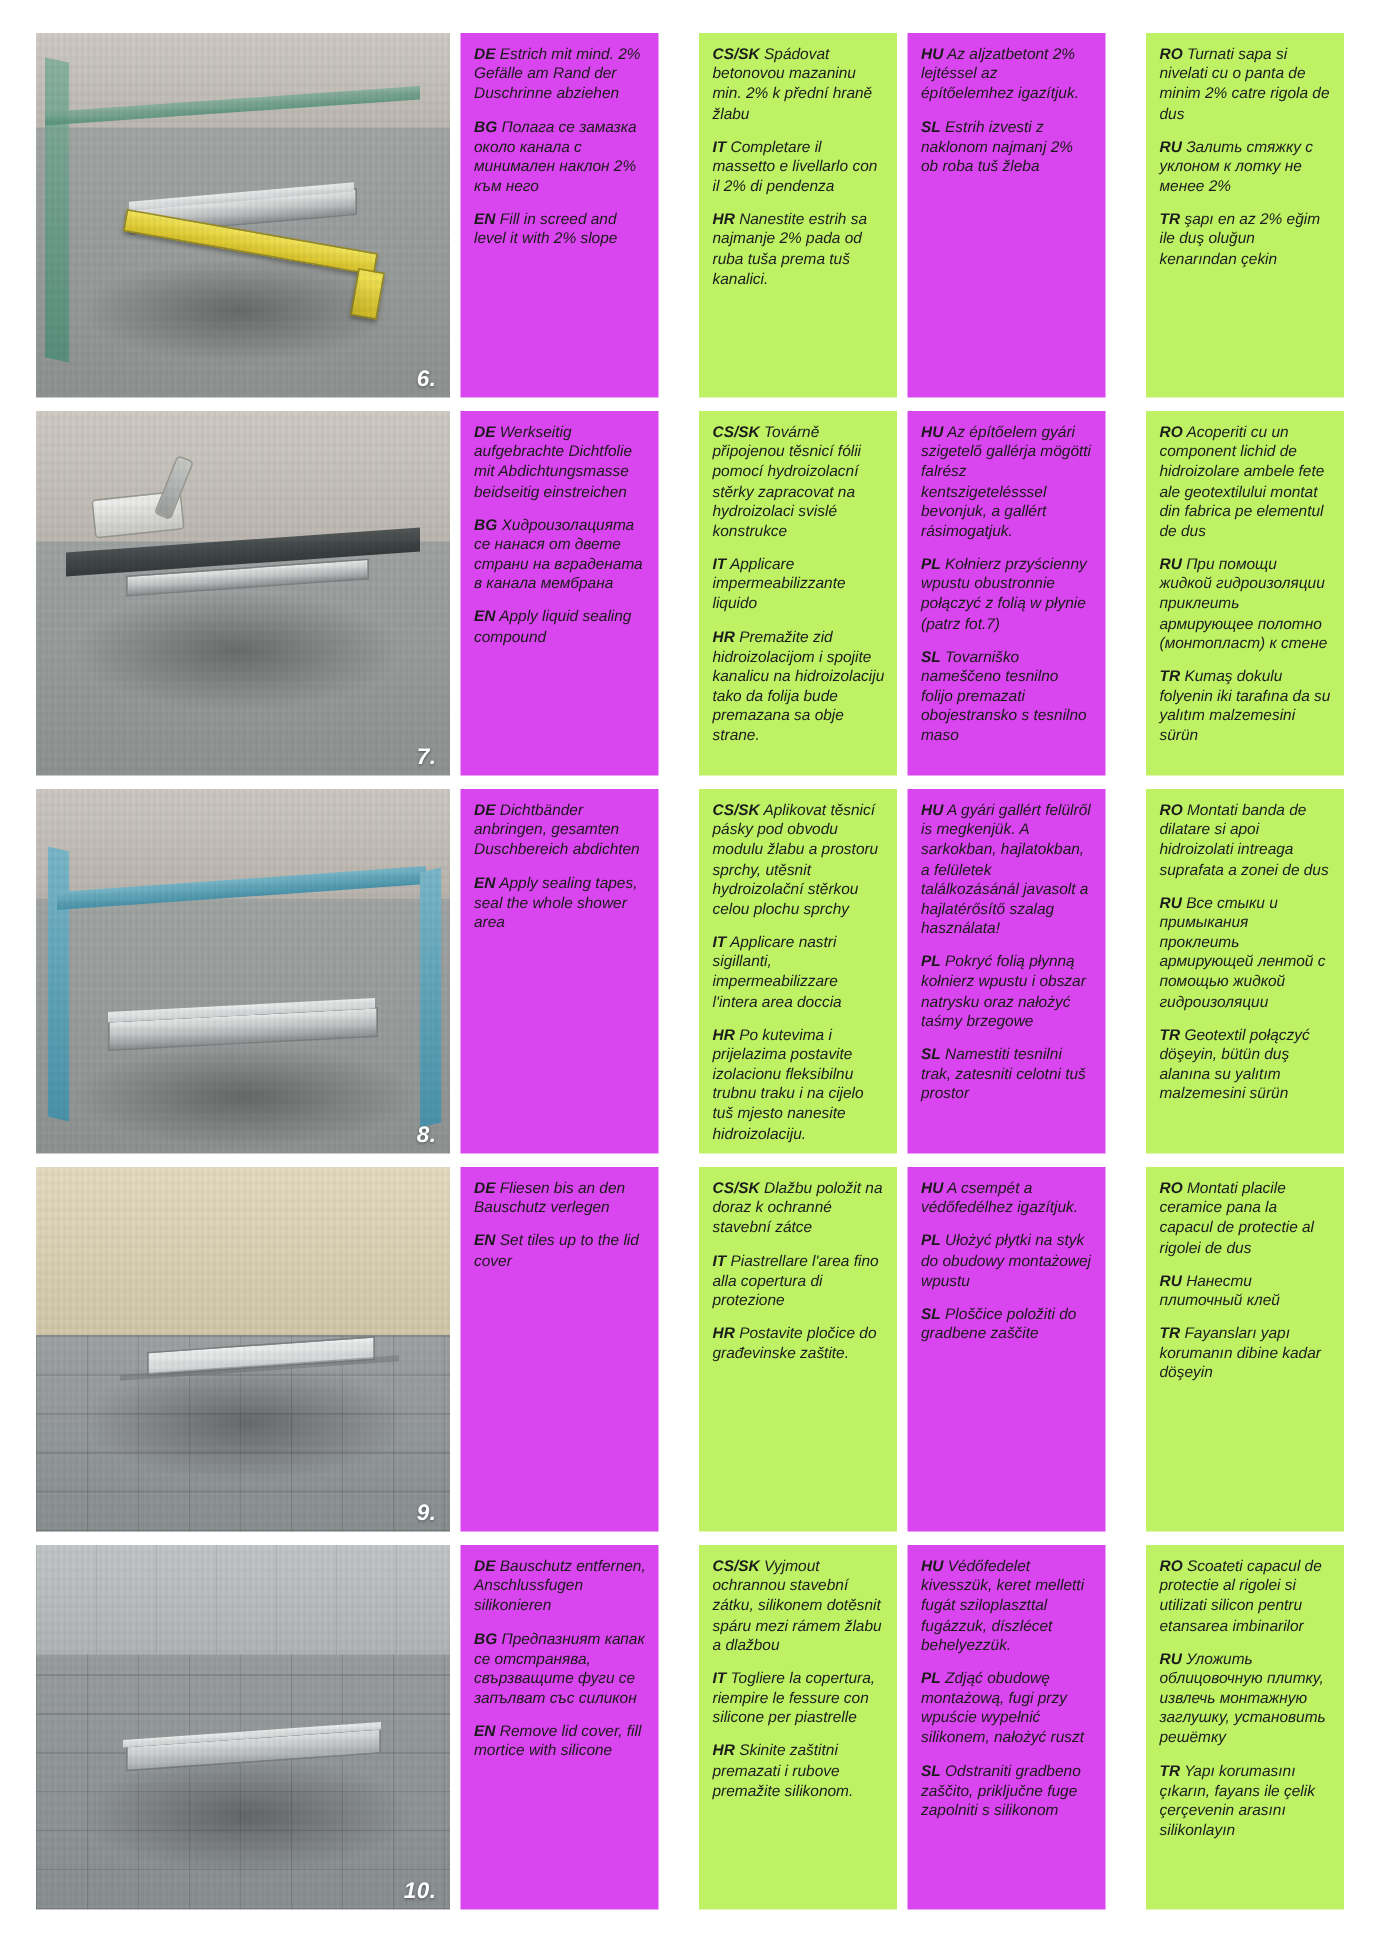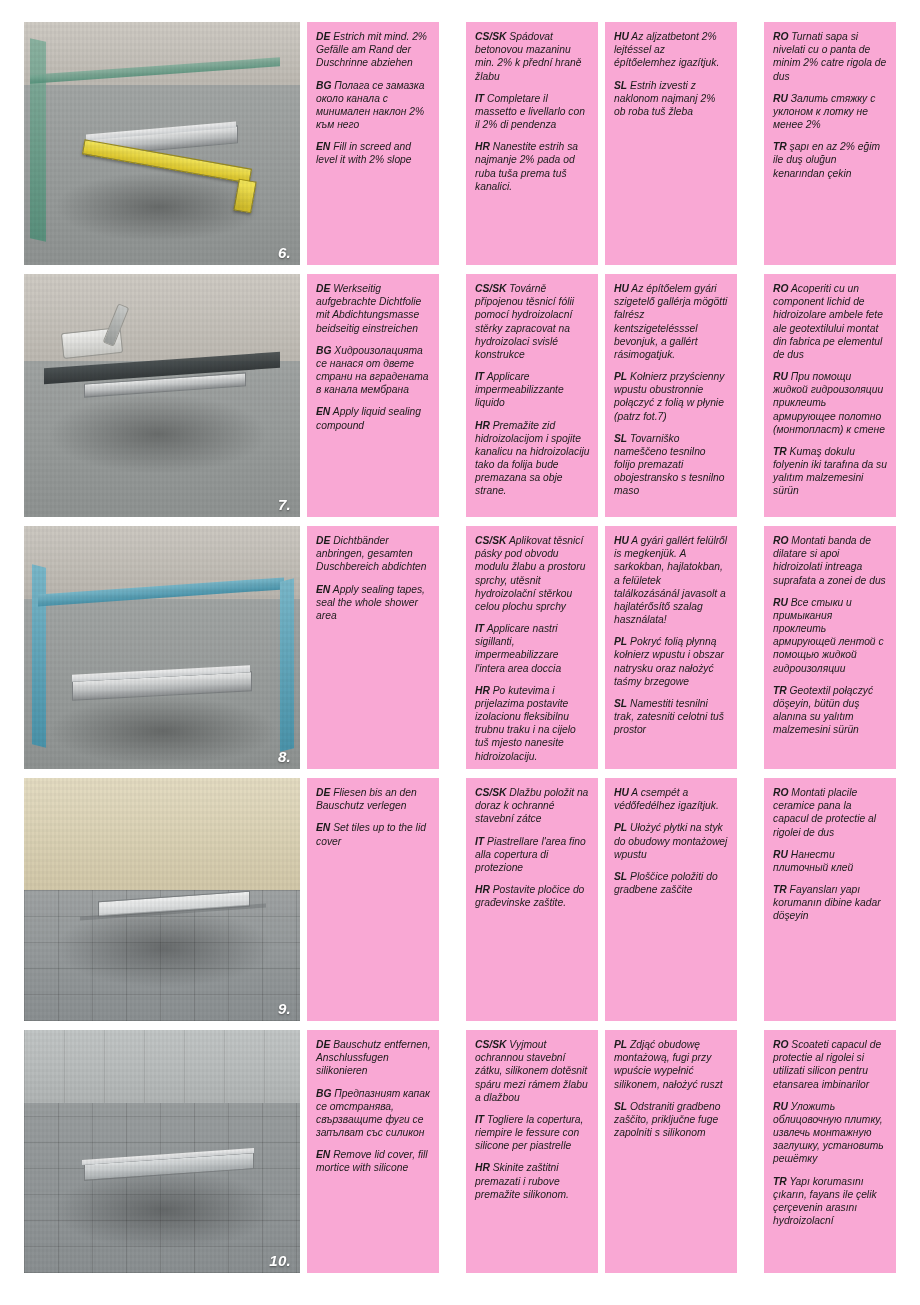--- a/index.html
+++ b/index.html
@@ -47,30 +47,30 @@
     letter-spacing: 0.3px;
     text-shadow: 0 1px 2px rgba(0,0,0,.45);
     z-index: 5;
   }
   
   .scene { position: absolute; inset: 0; }
 
   
   .txt-cell {
     flex: 1 1 0;
-    background: #f9a8d4;
+    background: #d946ef;
     box-sizing: border-box;
     padding: 8px 8px 6px 9px;
     font-size: 10.3px;
     line-height: 1.28;
     font-style: italic;
     color: #1b1b1b;
     overflow: hidden;
   }
-  .txt-cell.alt { background: #f9a8d4; margin-left: 20px; }
+  .txt-cell.alt { background: #bef264; margin-left: 20px; }
   .blk { margin-bottom: 9px; }
   .blk:last-child { margin-bottom: 0; }
   .lang { font-weight: bold; font-style: italic; }
   .body-t { font-style: italic; }
 
   
   .floor-grey {
     position: absolute; left: 0; right: 0; top: 0; bottom: 0;
     background:
       linear-gradient(180deg, #a9acab 0%, #9fa3a2 40%, #8f9392 100%);
@@ -309,23 +309,24 @@
       <div class="blk"><span class="lang">DE</span> <span class="body-t">Bauschutz entfernen, Anschlussfugen silikonieren</span></div>
       <div class="blk"><span class="lang">BG</span> <span class="body-t">Предпазният капак се отстранява, свързващите фуги се запълват със силикон</span></div>
       <div class="blk"><span class="lang">EN</span> <span class="body-t">Remove lid cover, fill mortice with silicone</span></div>
     </div>
     <div class="txt-cell alt">
       <div class="blk"><span class="lang">CS/SK</span> <span class="body-t">Vyjmout ochrannou stavební zátku, silikonem dotěsnit spáru mezi rámem žlabu a dlažbou</span></div>
       <div class="blk"><span class="lang">IT</span> <span class="body-t">Togliere la copertura, riempire le fessure con silicone per piastrelle</span></div>
       <div class="blk"><span class="lang">HR</span> <span class="body-t">Skinite zaštitni premazati i rubove premažite silikonom.</span></div>
     </div>
     <div class="txt-cell">
+      <div class="blk"><span class="lang">HU</span> <span class="body-t">Védőfedelet kivesszük, keret melletti fugát sziloplaszttal fugázzuk, díszlécet behelyezzük.</span></div>
       <div class="blk"><span class="lang">PL</span> <span class="body-t">Zdjąć obudowę montażową, fugi przy wpuście wypełnić silikonem, nałożyć ruszt</span></div>
       <div class="blk"><span class="lang">SL</span> <span class="body-t">Odstraniti gradbeno zaščito, priključne fuge zapolniti s silikonom</span></div>
     </div>
     <div class="txt-cell alt">
       <div class="blk"><span class="lang">RO</span> <span class="body-t">Scoateti capacul de protectie al rigolei si utilizati silicon pentru etansarea imbinarilor</span></div>
       <div class="blk"><span class="lang">RU</span> <span class="body-t">Уложить облицовочную плитку, извлечь монтажную заглушку, установить решётку</span></div>
-      <div class="blk"><span class="lang">TR</span> <span class="body-t">Yapı korumasını çıkarın, fayans ile çelik çerçevenin arasını hydroizolacní</span></div>
+      <div class="blk"><span class="lang">TR</span> <span class="body-t">Yapı korumasını çıkarın, fayans ile çelik çerçevenin arasını silikonlayın</span></div>
     </div>
   </div>
 
 </div>
 
 </body></html>

